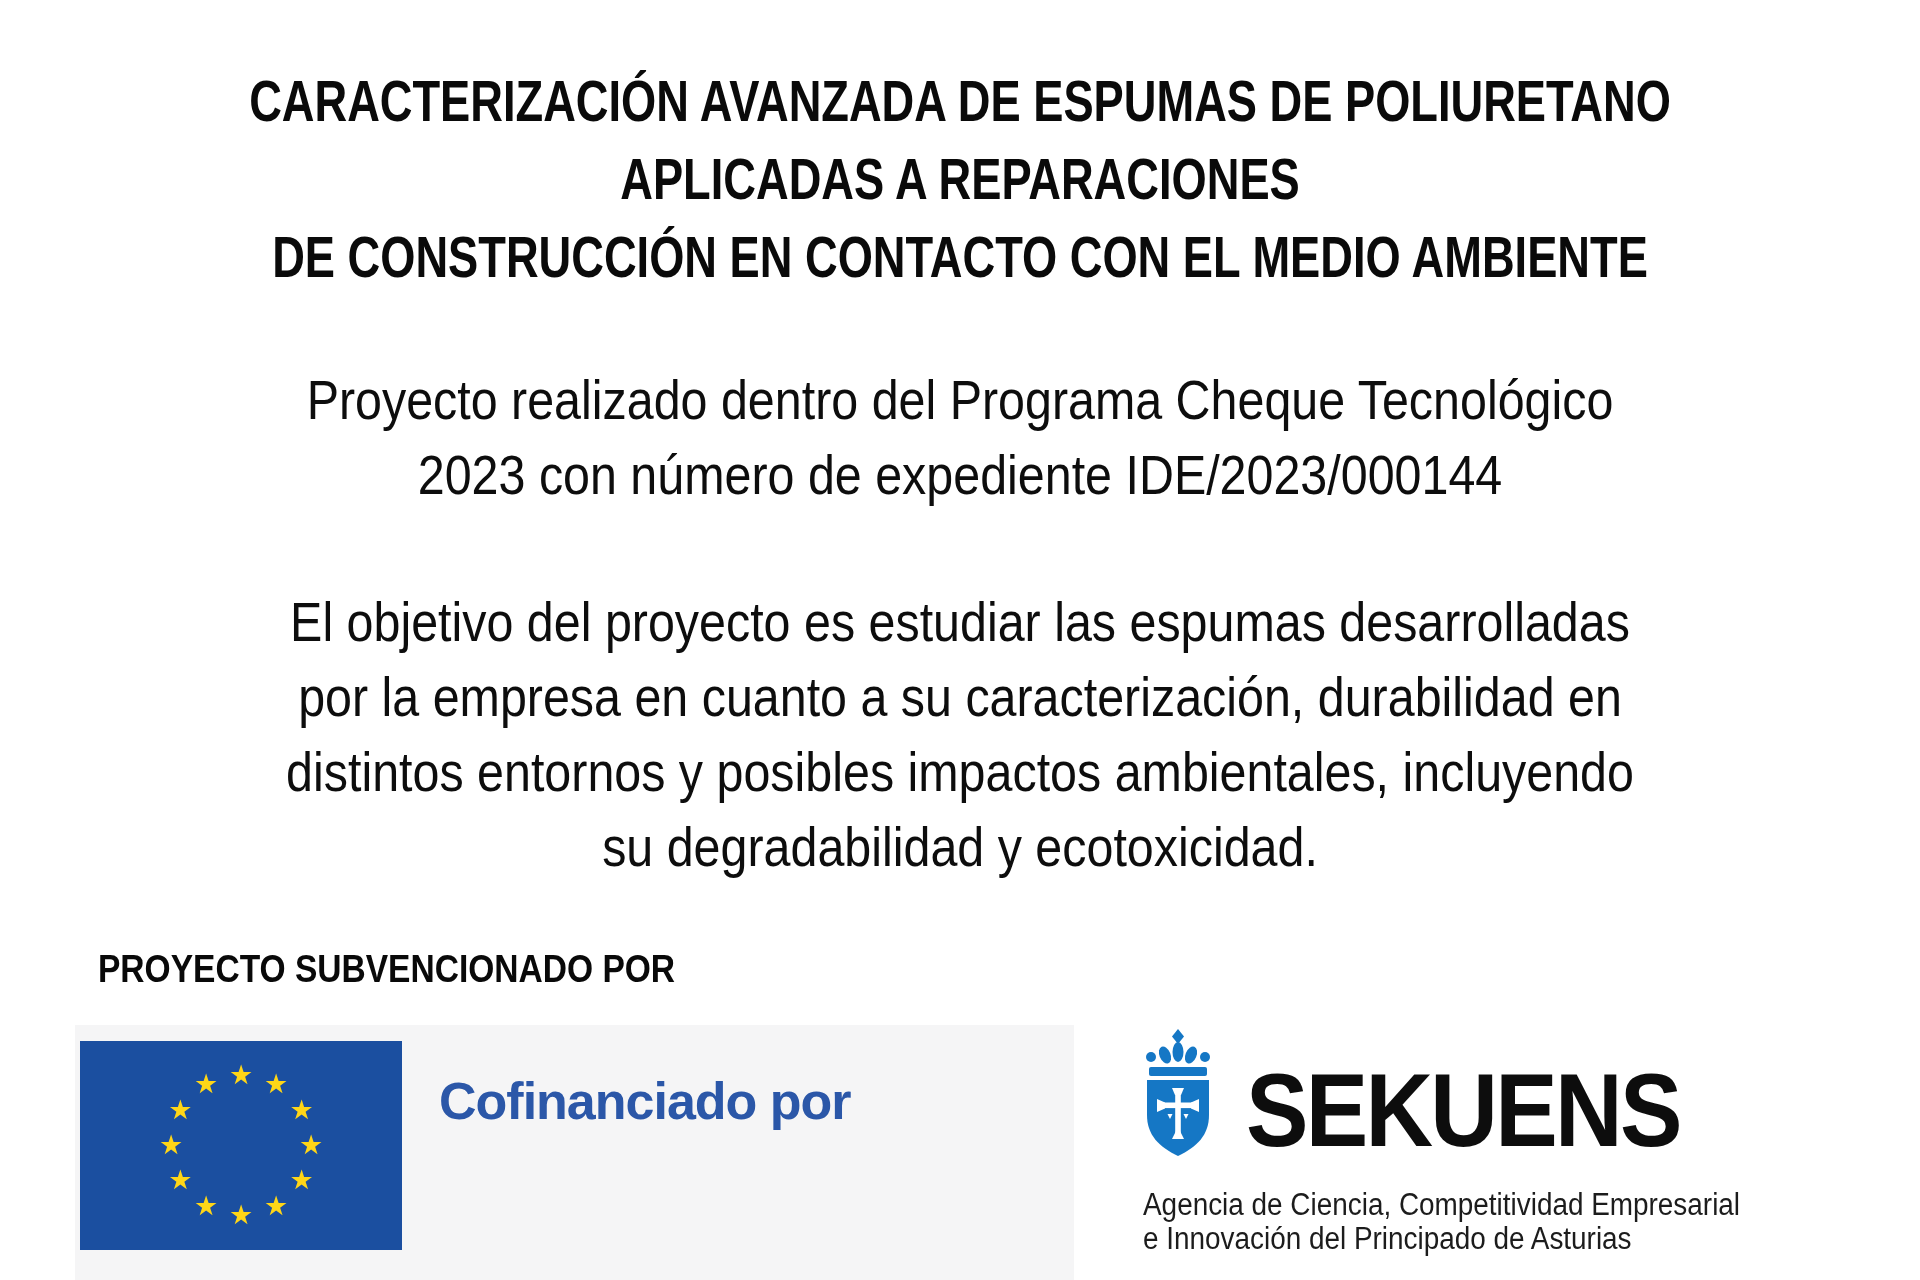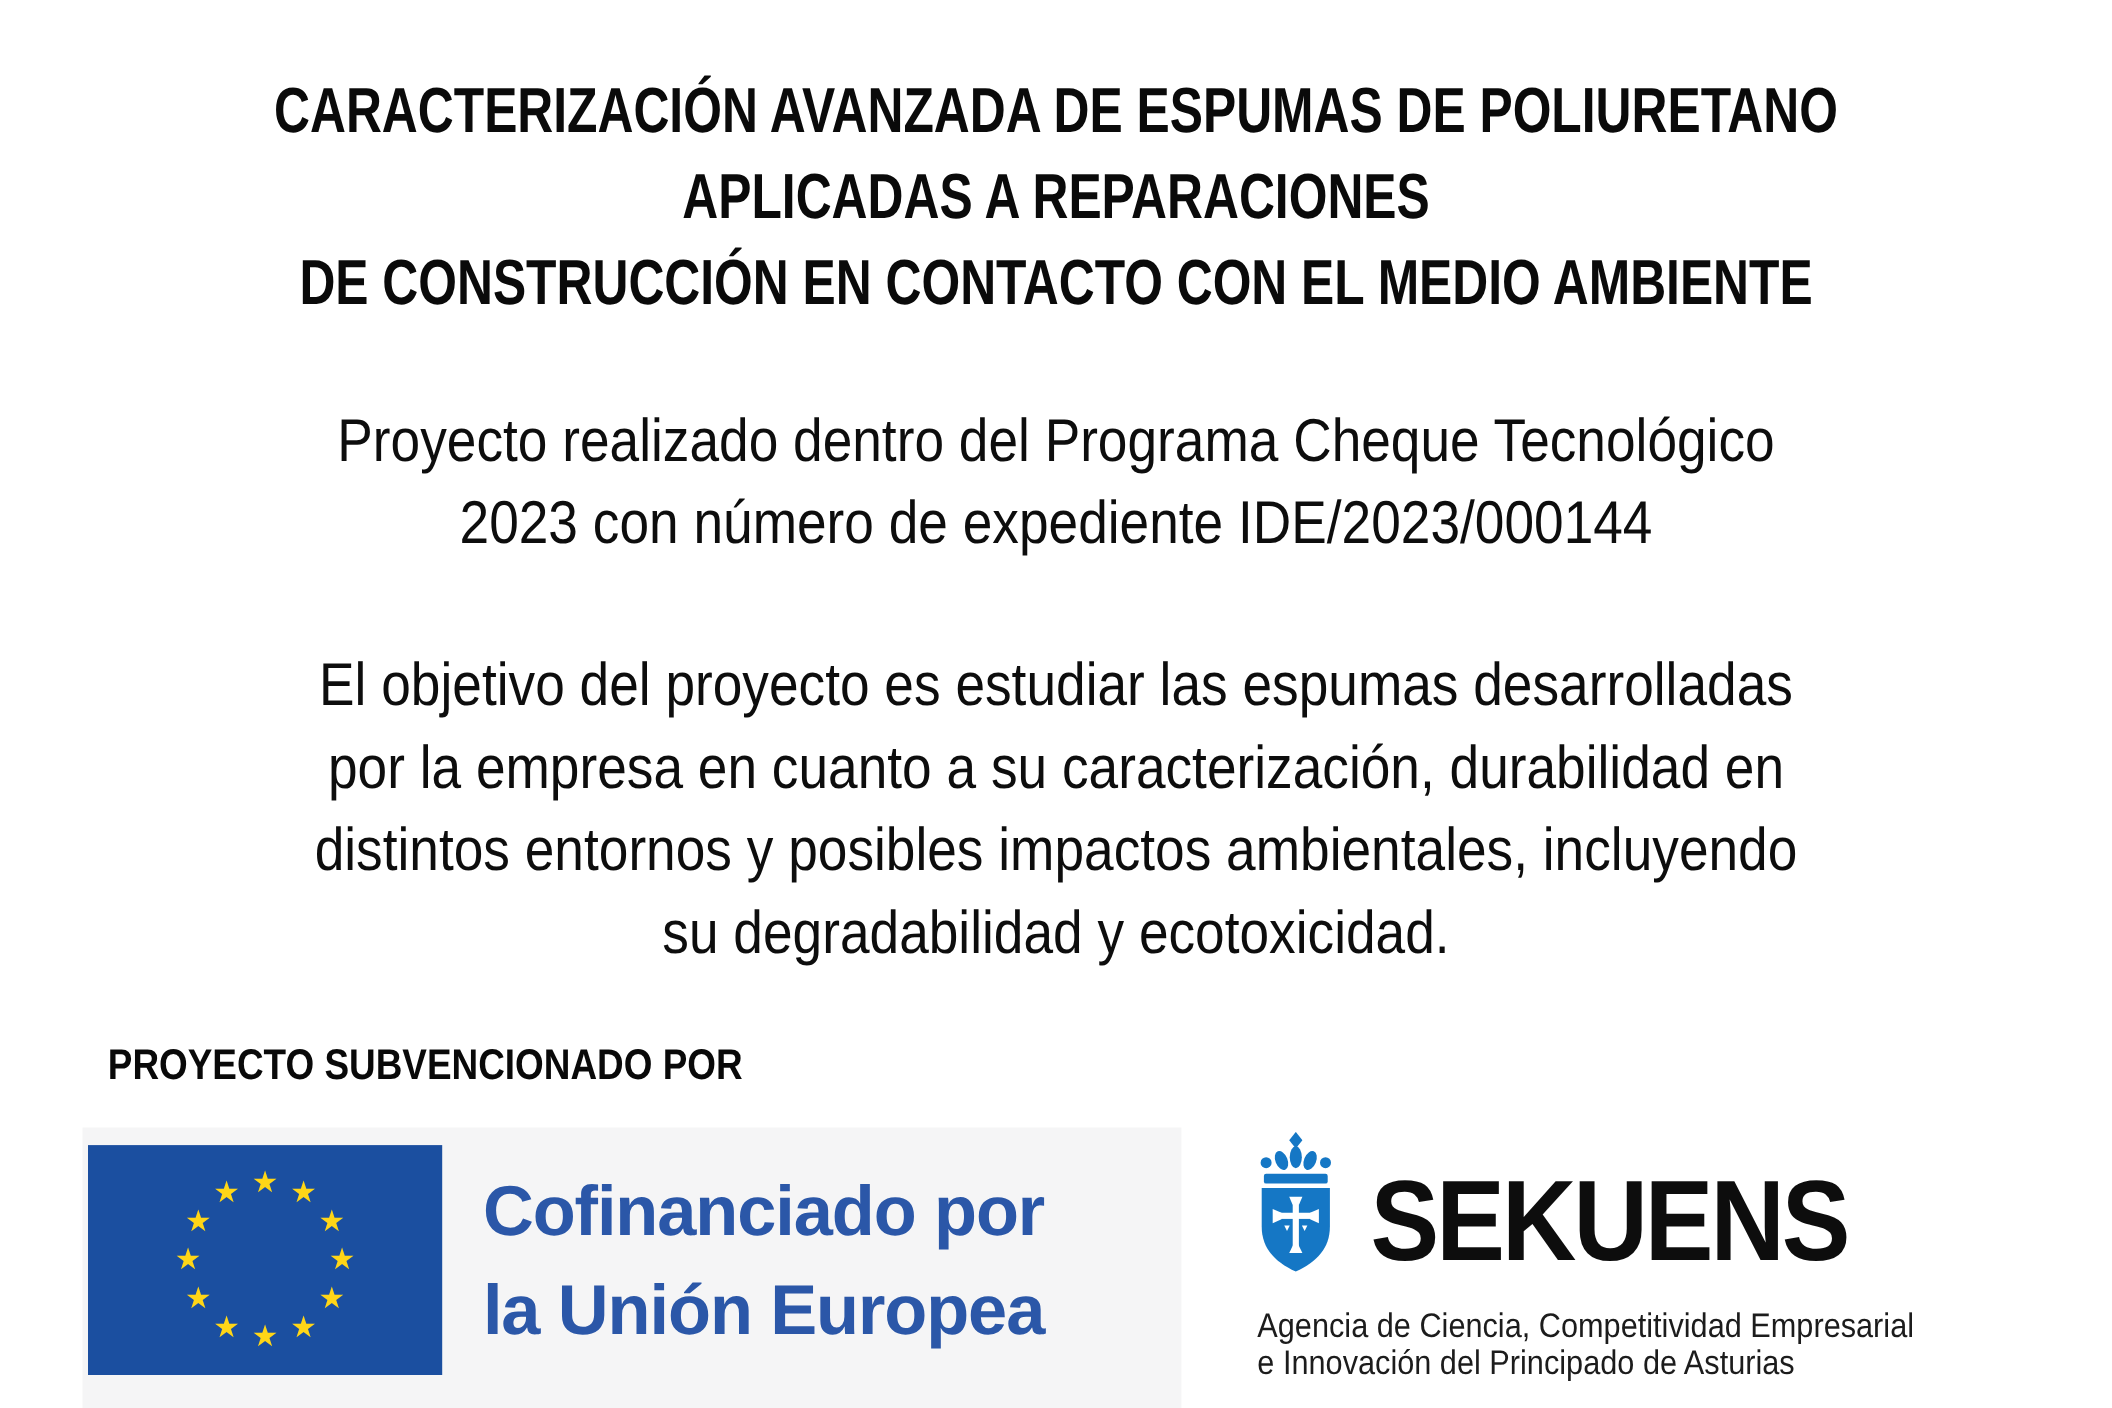--- a/index.html
+++ b/index.html
@@ -37,21 +37,21 @@
   .eu-flag{
     left:5px;top:16px;width:322px;height:209px;
     background:var(--flag-blue,#1b4fa0);
   }
   .star{
     position:absolute;width:34px;height:34px;margin-left:-17px;margin-top:-17px;
     text-align:center;line-height:34px;font-size:27px;
     color:var(--star-yellow,#ffd617);
   }
   .eu-text{
-    left:364px;top:31px;font-size:64px;line-height:90px;font-weight:bold;
+    left:364px;top:31px;font-size:52px;line-height:90px;font-weight:bold;
     color:var(--eu-text-blue,#2b57a8);white-space:nowrap;letter-spacing:-1px;
   }
 
   
   .sekuens-crest{left:1143px;top:1029px;width:70px;height:128px;}
   .sekuens-name{
     left:1246px;top:1058px;font-size:104px;line-height:104px;font-weight:bold;
     color:#0d0d0d;transform:scaleX(0.90);transform-origin:0 0;
     letter-spacing:-3px;white-space:nowrap;
   }
@@ -95,21 +95,20 @@
         <span class="star" style="left: 161px; top: 174px;">★</span>
         <span class="star" style="left: 126px; top: 164.622px;">★</span>
         <span class="star" style="left: 100.378px; top: 139px;">★</span>
         <span class="star" style="left: 91px; top: 104px;">★</span>
         <span class="star" style="left: 100.378px; top: 69px;">★</span>
         <span class="star" style="left: 126px; top: 43.3782px;">★</span>
       </div>
   </div>
   <div class="abs eu-text">
     <div>Cofinanciado por</div>
-    <div>la Unión Europea</div>
   </div>
 </div>
 
 <svg class="abs sekuens-crest" viewBox="0 0 70 128" xmlns="http://www.w3.org/2000/svg">
   <g fill="var(--crest-blue,#1577c5)">
 
     <path d="M35 0 L41 7.5 L35 15 L29 7.5 Z"></path>
 
     <circle cx="8" cy="28" r="5"></circle>
     <circle cx="62" cy="28" r="5"></circle>

